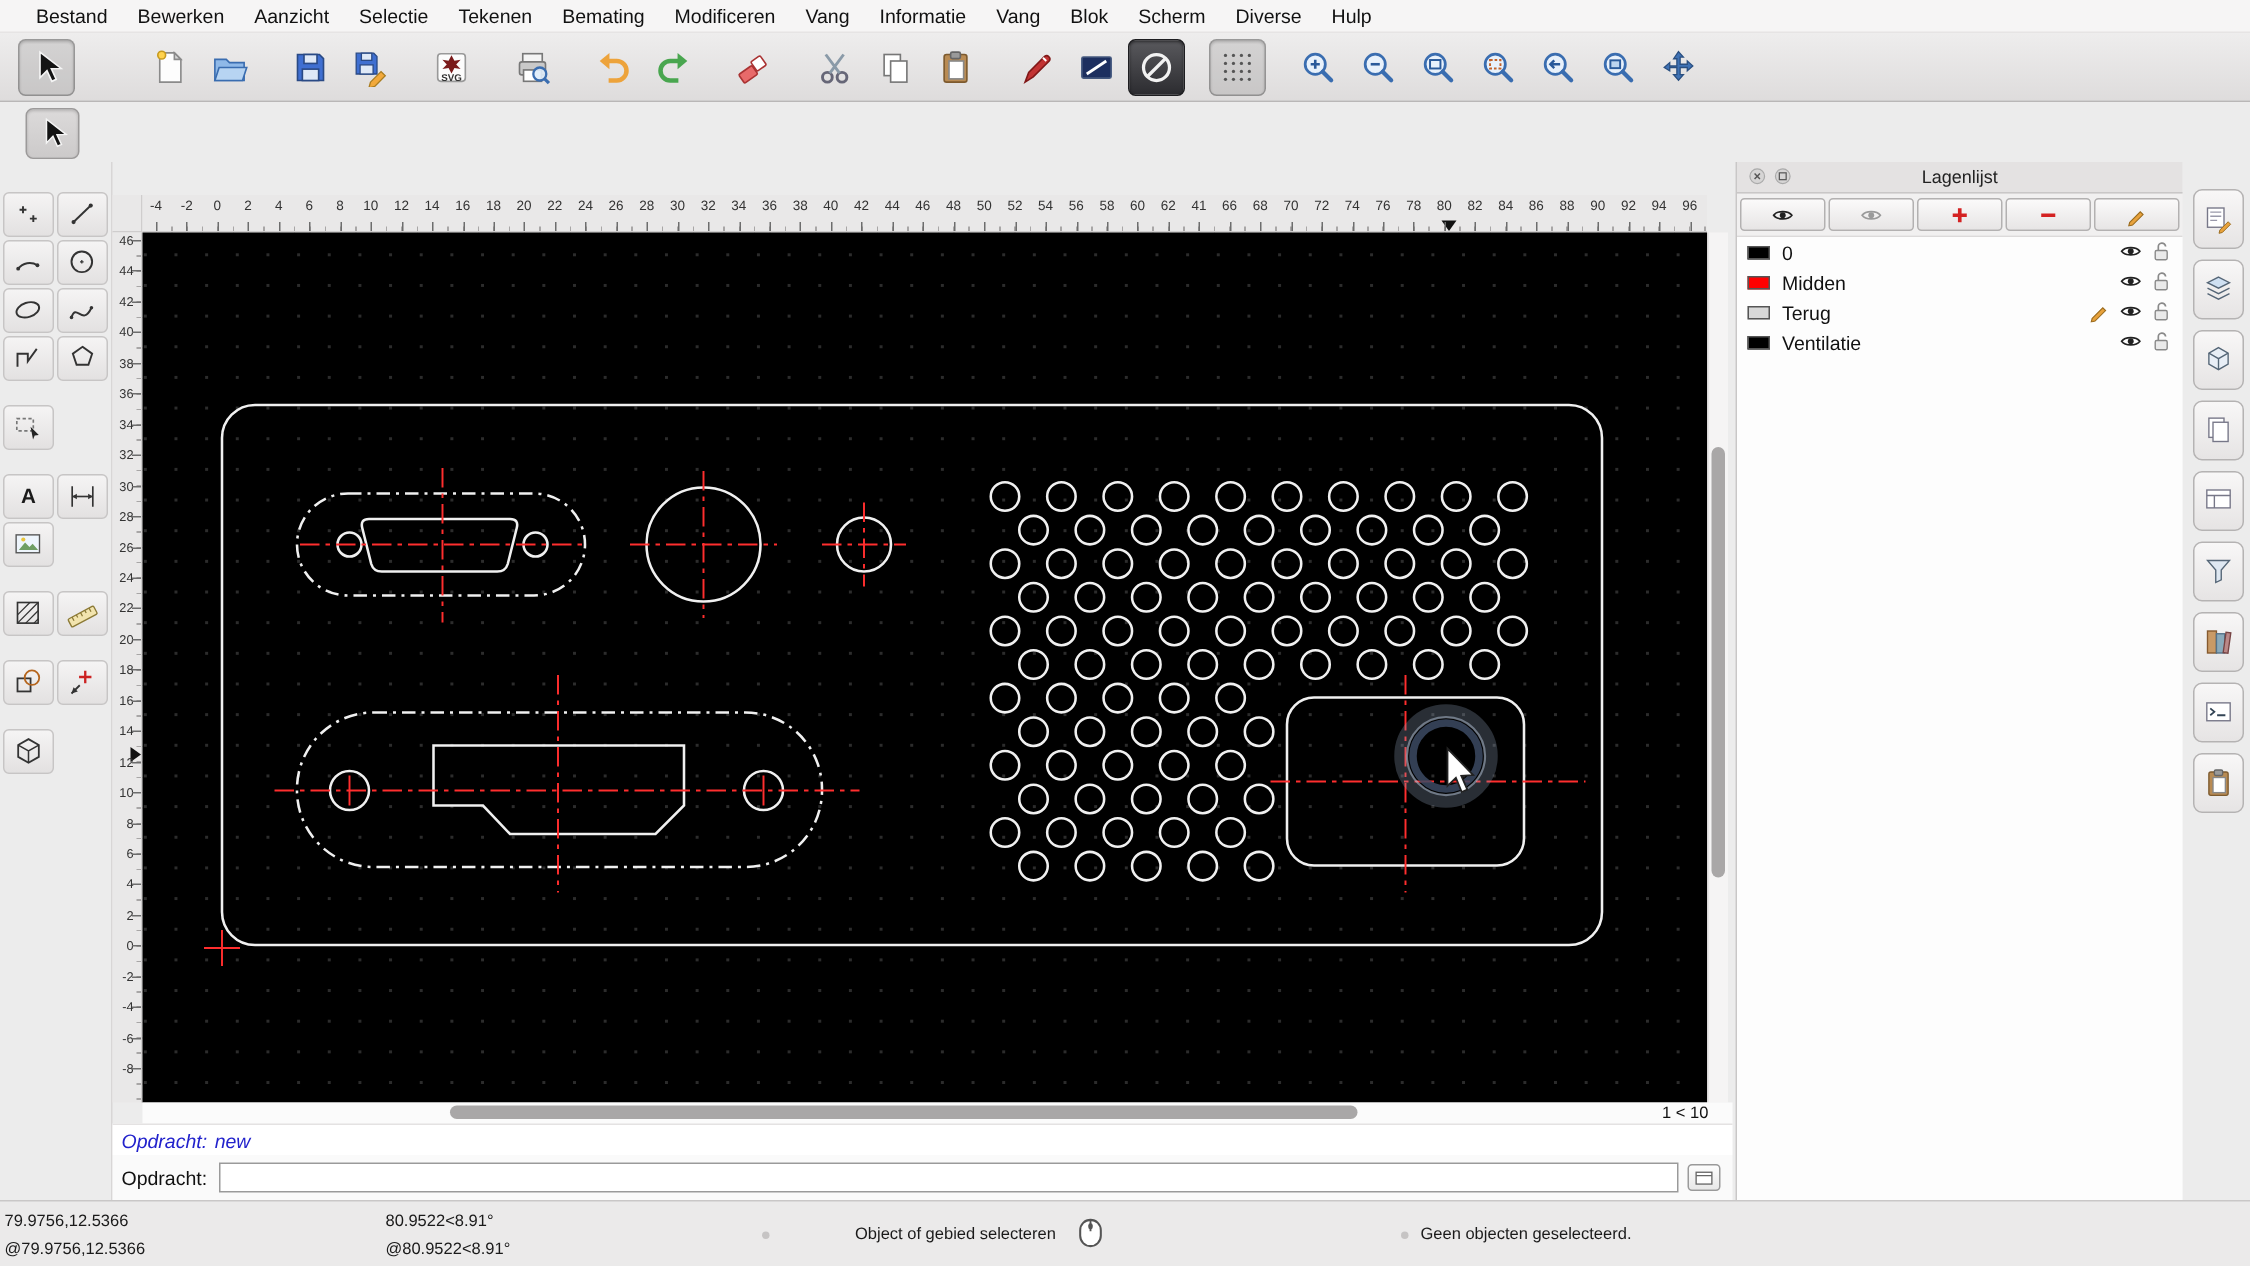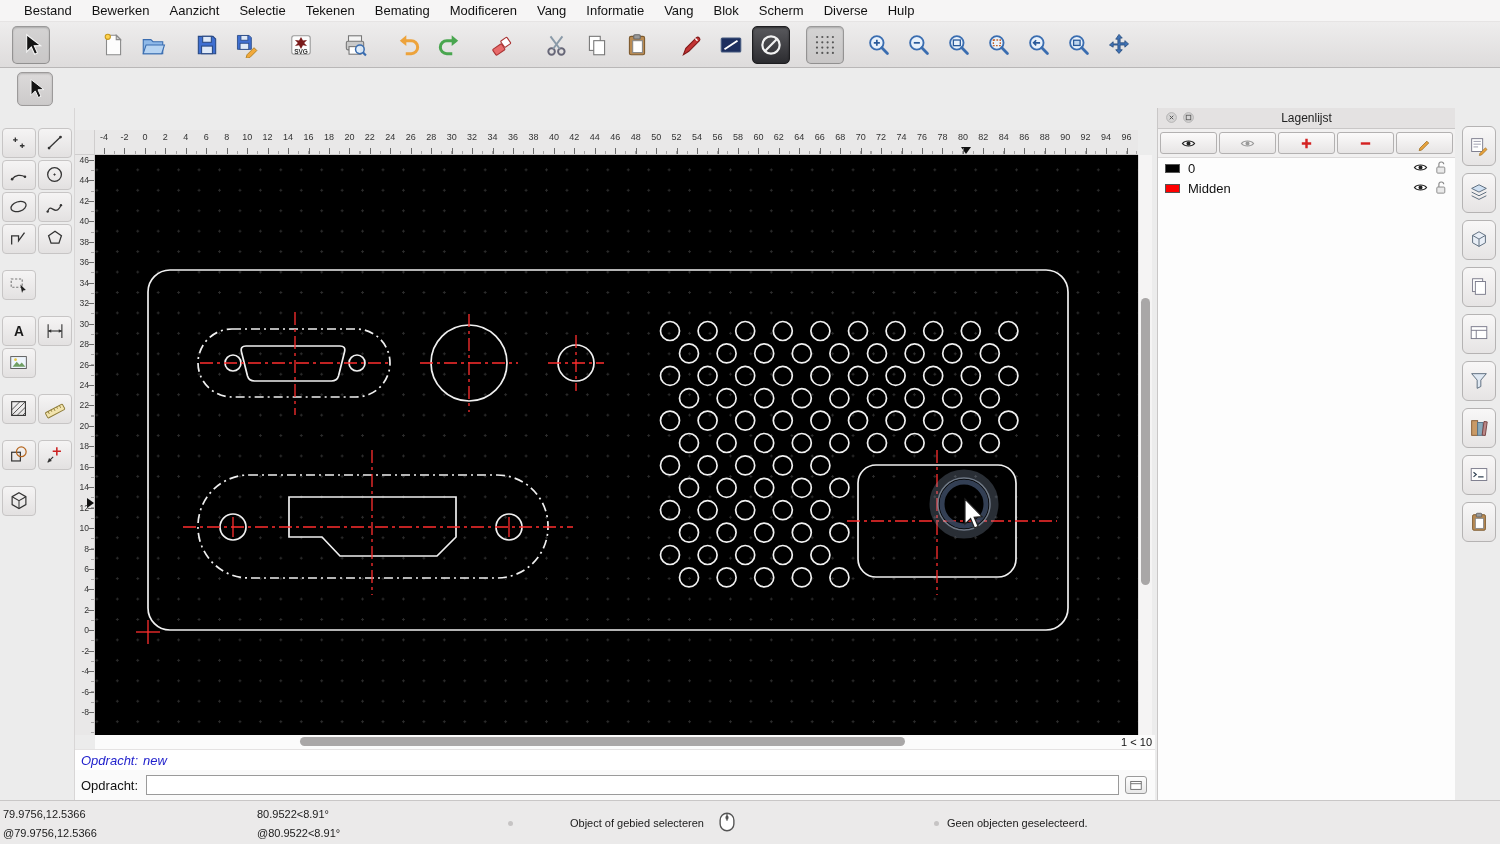--- a/index.html
+++ b/index.html
@@ -47,21 +47,21 @@
   #drawing{position:absolute;left:0;top:0}
   #drawing .wh{stroke:var(--line-white);stroke-width:1.7px;fill:none}
   #drawing .dd{stroke-dasharray:9 4 2 4}
   #drawing .rd{stroke:var(--accent-red);stroke-width:1.3px;fill:none}
   #drawing .ddr{stroke-dasharray:13 4 3 4}
 
   #vscroll{position:absolute;left:1138px;top:155px;width:14px;height:580px;background:#f5f4f4;border-left:1px solid #dad8d8}
   .vthumb{position:absolute;left:2px;width:9px;top:143px;height:287px;background:#a9a7a7;border-radius:5px}
   #hscroll{position:absolute;left:95px;top:735px;width:1013px;height:14px;background:#fbfbfb}
   .hthumb{position:absolute;top:2px;height:9px;left:205px;width:605px;background:#a9a7a7;border-radius:5px}
-  #page-indicator{position:absolute;left:1108px;top:735px;width:47px;height:14px;font-size:11px;color:#111;background:#fbfbfb;text-align:right;line-height:14px;padding-right:3px}
+  #page-indicator{position:absolute;left:1108px;top:735px;width:47px;height:14px;font-size:11px;color:#111;background:#fbfbfb;line-height:14px;padding-right:3px}
 
   #cmd-history{position:absolute;left:75px;top:749px;width:1080px;height:21px;background:#fff;border-top:1px solid #e4e2e2;font-size:13px;font-style:italic;color:#2222cc;display:flex;align-items:center;padding-left:6px;gap:5px}
   #cmd-row{position:absolute;left:75px;top:770px;width:1080px;height:30px;background:#fafafa;display:flex;align-items:center;padding-left:6px}
   #cmd-label{font-size:13px;color:#111;margin-right:8px}
   #cmd-input{flex:1;height:20px;border:1px solid #9a9a9a;background:#fff;font-size:13px;padding:0 4px;outline:none;font-family:inherit}
   #cmd-expand{width:22px;height:18px;margin:0 8px 0 6px;border:1px solid #9a9a9a;background:linear-gradient(#fdfdfd,#e8e8e8);border-radius:3px;display:flex;align-items:center;justify-content:center}
 
   #layer-panel{position:absolute;left:1157px;top:108px;width:298px;bottom:44px;background:#f1f0f0;border-left:1px solid #c9c7c7;display:flex;flex-direction:column}
   #lp-header{height:21px;background:#e4e2e2;border-bottom:1px solid #c9c7c7;display:flex;align-items:center;padding:0 4px;position:relative;flex:none}
   .lp-btn{width:14px;height:14px;margin-left:3px;display:flex;z-index:2}
@@ -474,21 +474,21 @@
       <span class="rt-num" style="left: 602.05px;">54</span>
       <i class="rt-tick" style="left: 602.05px;"></i>
       <span class="rt-num" style="left: 622.5px;">56</span>
       <i class="rt-tick" style="left: 622.5px;"></i>
       <span class="rt-num" style="left: 642.95px;">58</span>
       <i class="rt-tick" style="left: 642.95px;"></i>
       <span class="rt-num" style="left: 663.4px;">60</span>
       <i class="rt-tick" style="left: 663.4px;"></i>
       <span class="rt-num" style="left: 683.85px;">62</span>
       <i class="rt-tick" style="left: 683.85px;"></i>
-      <span class="rt-num" style="left: 704.3px;">64</span>
+      <span class="rt-num" style="left: 704.3px;">41</span>
       <i class="rt-tick" style="left: 704.3px;"></i>
       <span class="rt-num" style="left: 724.75px;">66</span>
       <i class="rt-tick" style="left: 724.75px;"></i>
       <span class="rt-num" style="left: 745.2px;">68</span>
       <i class="rt-tick" style="left: 745.2px;"></i>
       <span class="rt-num" style="left: 765.65px;">70</span>
       <i class="rt-tick" style="left: 765.65px;"></i>
       <span class="rt-num" style="left: 786.1px;">72</span>
       <i class="rt-tick" style="left: 786.1px;"></i>
       <span class="rt-num" style="left: 806.55px;">74</span>
@@ -802,20 +802,57 @@
               <circle cx="8" cy="8" r="2.1" fill="#222"></circle>
             </svg>
           </span>
           <span class="layer-ic">
             <svg width="15" height="15" viewBox="0 0 16 16" aria-hidden="true">
               <rect x="3" y="7.5" width="8.5" height="6.5" rx="1" fill="#eaeaea" stroke="#8a8a8a"></rect>
               <path d="M5.2 7.5V5a2.6 2.6 0 0 1 5.2-.4" fill="none" stroke="#8a8a8a" stroke-width="1.2"></path>
             </svg>
           </span>
         </div>
+        <div class="layer-row">
+          <span class="layer-swatch" style="background: rgb(216, 216, 216);"></span>
+          <span class="layer-name">Terug</span>
+          <span class="layer-ic">
+            <svg width="15" height="15" viewBox="0 0 16 16" aria-hidden="true">
+              <path d="M3 13l7.5-7.5 2 2L5 15l-2.7.7z" fill="#e8a23c" stroke="#9a6b1e" stroke-width=".8"></path>
+            </svg>
+          </span>
+          <span class="layer-ic">
+            <svg width="15" height="15" viewBox="0 0 16 16" aria-hidden="true">
+              <path d="M1.5 8C4 4.5 12 4.5 14.5 8 12 11.5 4 11.5 1.5 8z" fill="none" stroke="#222" stroke-width="1.2"></path>
+              <circle cx="8" cy="8" r="2.1" fill="#222"></circle>
+            </svg>
+          </span>
+          <span class="layer-ic">
+            <svg width="15" height="15" viewBox="0 0 16 16" aria-hidden="true">
+              <rect x="3" y="7.5" width="8.5" height="6.5" rx="1" fill="#eaeaea" stroke="#8a8a8a"></rect>
+              <path d="M5.2 7.5V5a2.6 2.6 0 0 1 5.2-.4" fill="none" stroke="#8a8a8a" stroke-width="1.2"></path>
+            </svg>
+          </span>
+        </div>
+        <div class="layer-row">
+          <span class="layer-swatch" style="background: rgb(0, 0, 0);"></span>
+          <span class="layer-name">Ventilatie</span>
+          <span class="layer-ic">
+            <svg width="15" height="15" viewBox="0 0 16 16" aria-hidden="true">
+              <path d="M1.5 8C4 4.5 12 4.5 14.5 8 12 11.5 4 11.5 1.5 8z" fill="none" stroke="#222" stroke-width="1.2"></path>
+              <circle cx="8" cy="8" r="2.1" fill="#222"></circle>
+            </svg>
+          </span>
+          <span class="layer-ic">
+            <svg width="15" height="15" viewBox="0 0 16 16" aria-hidden="true">
+              <rect x="3" y="7.5" width="8.5" height="6.5" rx="1" fill="#eaeaea" stroke="#8a8a8a"></rect>
+              <path d="M5.2 7.5V5a2.6 2.6 0 0 1 5.2-.4" fill="none" stroke="#8a8a8a" stroke-width="1.2"></path>
+            </svg>
+          </span>
+        </div>
       </div>
   </div>
 
   <div id="right-dock">
       <div class="dock-btn">
         <svg width="22" height="22" viewBox="0 0 24 24" aria-hidden="true">
           <rect x="4" y="4" width="12" height="14" fill="#fff" stroke="#778"></rect>
           <path d="M6 7h8M6 10h8M6 13h5" stroke="#99a" stroke-width="1"></path>
           <path d="M13 20l6-6 1.8 1.8-6 6-2.4.6z" fill="#e8a23c" stroke="#9a6b1e" stroke-width=".7"></path>
         </svg>

